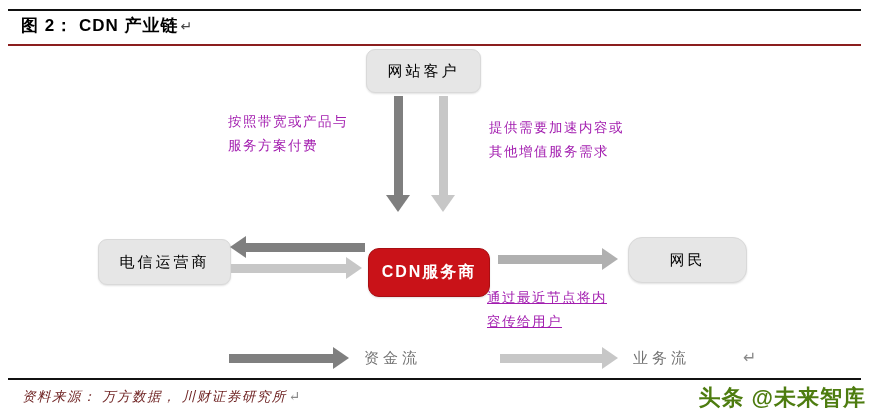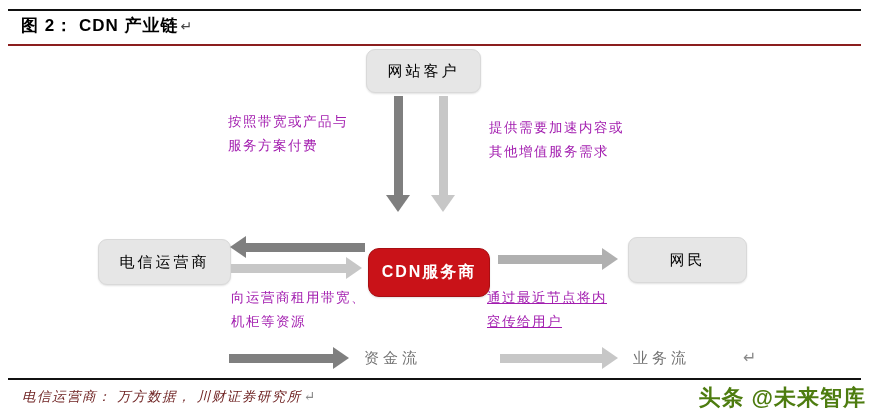--- a/index.html
+++ b/index.html
@@ -93,34 +93,32 @@
 其他增值服务需求</div>
 
   <div class="node" style="left:98px;top:239px;width:131px;height:44px;">
     <span>电信运营商</span>
   </div>
 
   <div class="node red" style="left:368px;top:248px;width:120px;height:47px;">
     <span>CDN服务商</span>
   </div>
 
-  <div class="node" style="left:628px;top:237px;width:117px;height:44px;">
+  <div class="node" style="left:628px;top:237px;width:117px;height:44px;border-radius:14px;">
     <span>网民</span>
   </div>
 
   <div class="arr al c-dark" style="left:230px;top:235px;width:135px;height:24px;">
     <div class="shaft"></div>
       <div class="head"></div>
   </div>
   <div class="arr ar c-light" style="left:231px;top:256px;width:131px;height:24px;">
     <div class="shaft"></div>
       <div class="head"></div>
   </div>
-  <div class="note" style="left:231px;top:286px;">向运营商租用带宽、
-机柜等资源</div>
 
   <div class="arr ar c-mid" style="left:498px;top:247px;width:120px;height:24px;">
     <div class="shaft"></div>
       <div class="head"></div>
   </div>
   <div class="note" style="left:487px;top:286px;text-decoration:underline;">通过最近节点将内
 容传给用户</div>
 
   <div class="arr ar c-dark" style="left:229px;top:346px;width:120px;height:24px;">
     <div class="shaft"></div>
@@ -132,18 +130,18 @@
     <div class="shaft"></div>
       <div class="head"></div>
   </div>
   <div class="legend-label" style="left:633px;top:349px;text-align:right;">业务流</div>
 
   <div class="ret-mark" style="left:743px;top:348px;">↵</div>
 
   <div class="rule" style="top:378px;"></div>
 
   <div class="source">
-    <span>电信运营商： 万方数据， 川财证券研究所</span><span class="ret" style="color:#8a8a8a;font-style:normal;">↵</span>
+    <span>资料来源： 万方数据， 川财证券研究所</span><span class="ret" style="color:#8a8a8a;font-style:normal;">↵</span>
   </div>
 
   <div class="watermark">头条 @未来智库</div>
 
 </div>
 
 </body></html>

